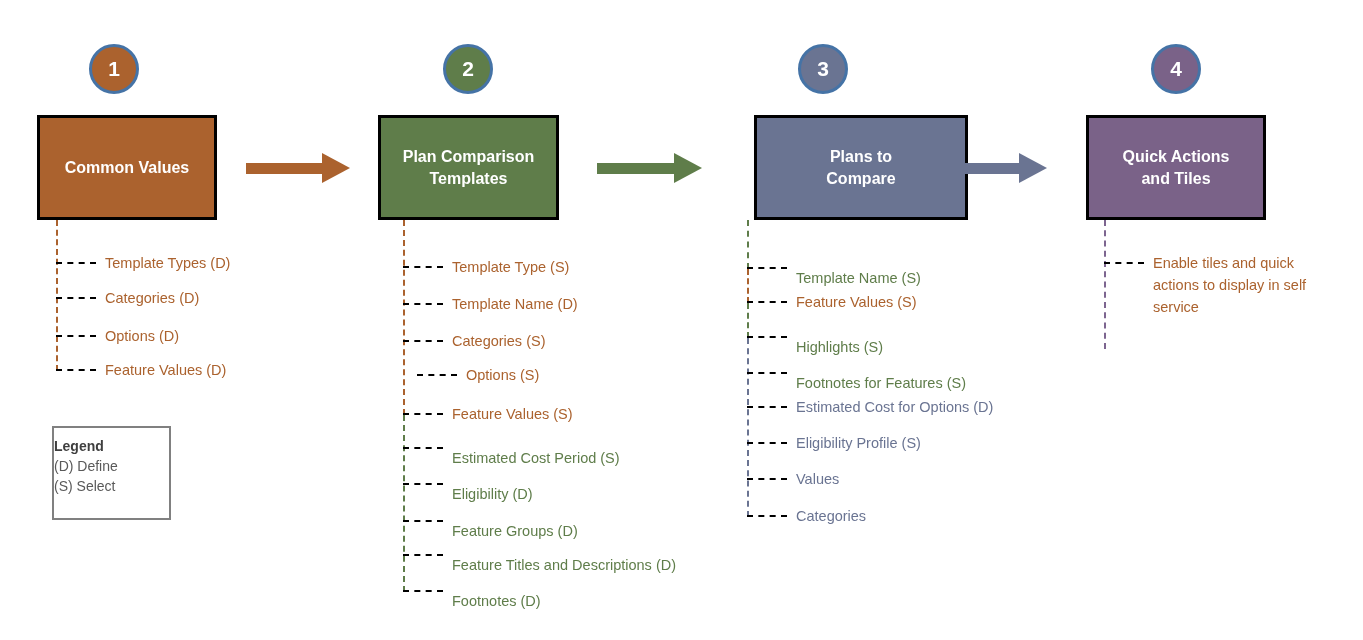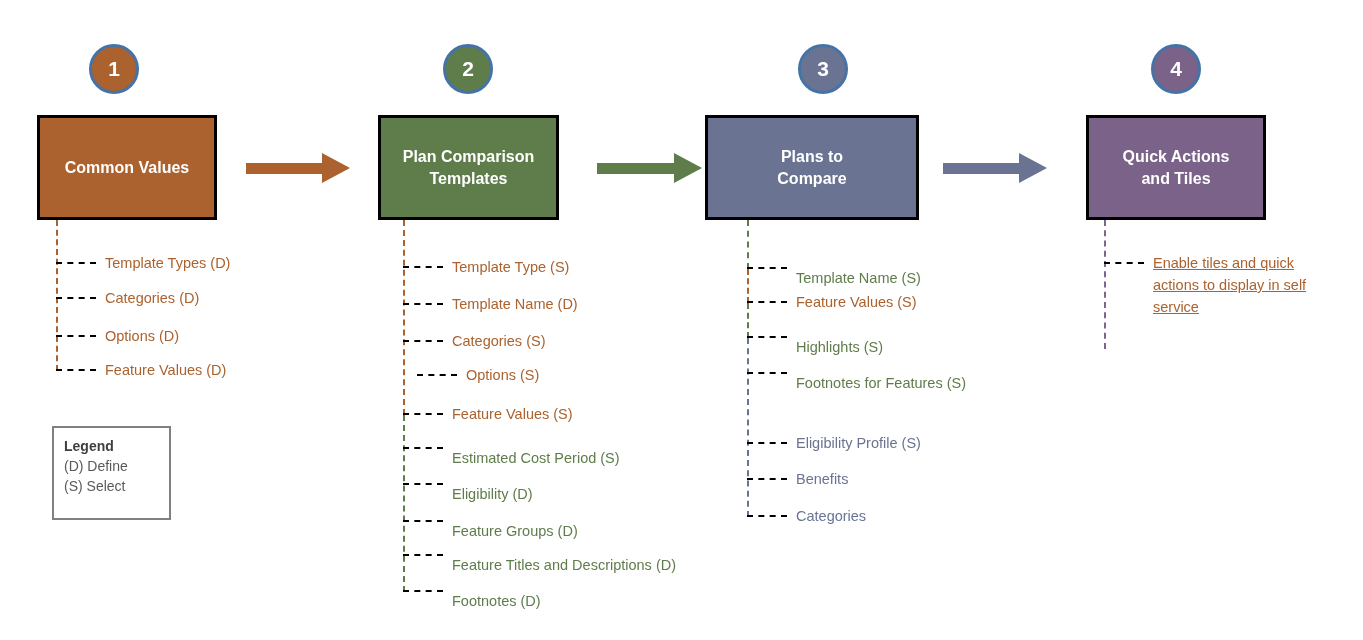--- a/index.html
+++ b/index.html
@@ -32,31 +32,31 @@
   .vline{position:absolute;width:0;border-left:2px dashed;}
   .vl-brown{border-color:var(--brown);}
   .vl-green{border-color:var(--green);}
   .vl-blue{border-color:var(--blue);}
   .vl-purple{border-color:var(--purple-line);}
   .item{position:absolute;display:flex;align-items:center;height:22px;}
   .item.wrap{align-items:flex-start;height:auto;}
   .item .dash{width:40px;border-top:2px dashed;margin-right:9px;flex:none;}
   .item.wrap .dash{margin-top:10px;}
   .item .label{font-size:14.5px;line-height:22px;white-space:nowrap;}
-  .item.wrap .label{white-space:normal;width:164px;text-decoration:underline;}
+  .item.wrap .label{white-space:normal;width:164px;}
   .d-brown{border-color:var(--brown);}
   .d-green{border-color:var(--green);}
   .d-blue{border-color:var(--blue);}
   .d-purple{border-color:var(--purple-line);}
   .t-brown{color:var(--brown);}
   .t-green{color:var(--green);margin-top:20px;}
   .t-blue{color:var(--blue);}
   .legend{
     position:absolute;left:52px;top:426px;width:119px;height:94px;box-sizing:border-box;
-    border:2px solid var(--legend-border);padding:8px 10px;font-size:14px;line-height:20px;
+    border:2px solid var(--legend-border);padding:8px 0;font-size:14px;line-height:20px;
   }
   .legend .legend-title{font-weight:bold;color:var(--legend-title);}
   .legend .legend-line{color:var(--legend-text);}
 </style>
 </head>
 <body>
 
 <div id="canvas">
 
   <div class="step-circle c1-bg" style="left:89px">
@@ -145,21 +145,21 @@
     <span class="label t-green">Feature Titles and Descriptions (D)</span>
   </div>
   <div class="item" style="left:403px;top:580px">
     <span class="dash d-green"></span>
     <span class="label t-green">Footnotes (D)</span>
   </div>
 
   <div class="step-circle c3-bg" style="left:798px">
     <span>3</span>
   </div>
-  <div class="step-box c3-bg" style="left:705px;width:214px">
+  <div class="step-box c3-bg" style="left:754px;width:214px">
     <span>Plans to</span>
     <span>Compare</span>
   </div>
   <div class="arrow" style="left:943px;width:104px">
     <div class="shaft" style="width:76px;background:var(--blue)"></div>
     <div class="head" style="left:76px;border-left:28px solid var(--blue)"></div>
   </div>
   <div class="vline vl-green" style="left:747px;top:220px;height:49px"></div>
   <div class="vline vl-brown" style="left:747px;top:269px;height:34px"></div>
   <div class="vline vl-green" style="left:747px;top:303px;height:35px"></div>
@@ -174,27 +174,31 @@
     <span class="label t-brown">Feature Values (S)</span>
   </div>
   <div class="item" style="left:747px;top:326px">
     <span class="dash d-green"></span>
     <span class="label t-green">Highlights (S)</span>
   </div>
   <div class="item" style="left:747px;top:362px">
     <span class="dash d-blue"></span>
     <span class="label t-green">Footnotes for Features (S)</span>
   </div>
+  <div class="item" style="left:747px;top:396px">
+    <span class="dash d-blue"></span>
+    <span class="label t-blue">Estimated Cost for Options (D)</span>
+  </div>
   <div class="item" style="left:747px;top:432px">
     <span class="dash d-blue"></span>
     <span class="label t-blue">Eligibility Profile (S)</span>
   </div>
   <div class="item" style="left:747px;top:468px">
     <span class="dash d-blue"></span>
-    <span class="label t-blue">Benefits</span>
+    <span class="label t-blue">Values</span>
   </div>
   <div class="item" style="left:747px;top:505px">
     <span class="dash d-blue"></span>
     <span class="label t-blue">Categories</span>
   </div>
 
   <div class="step-circle c4-bg" style="left:1151px">
     <span>4</span>
   </div>
   <div class="step-box c4-bg" style="left:1086px;width:180px">

